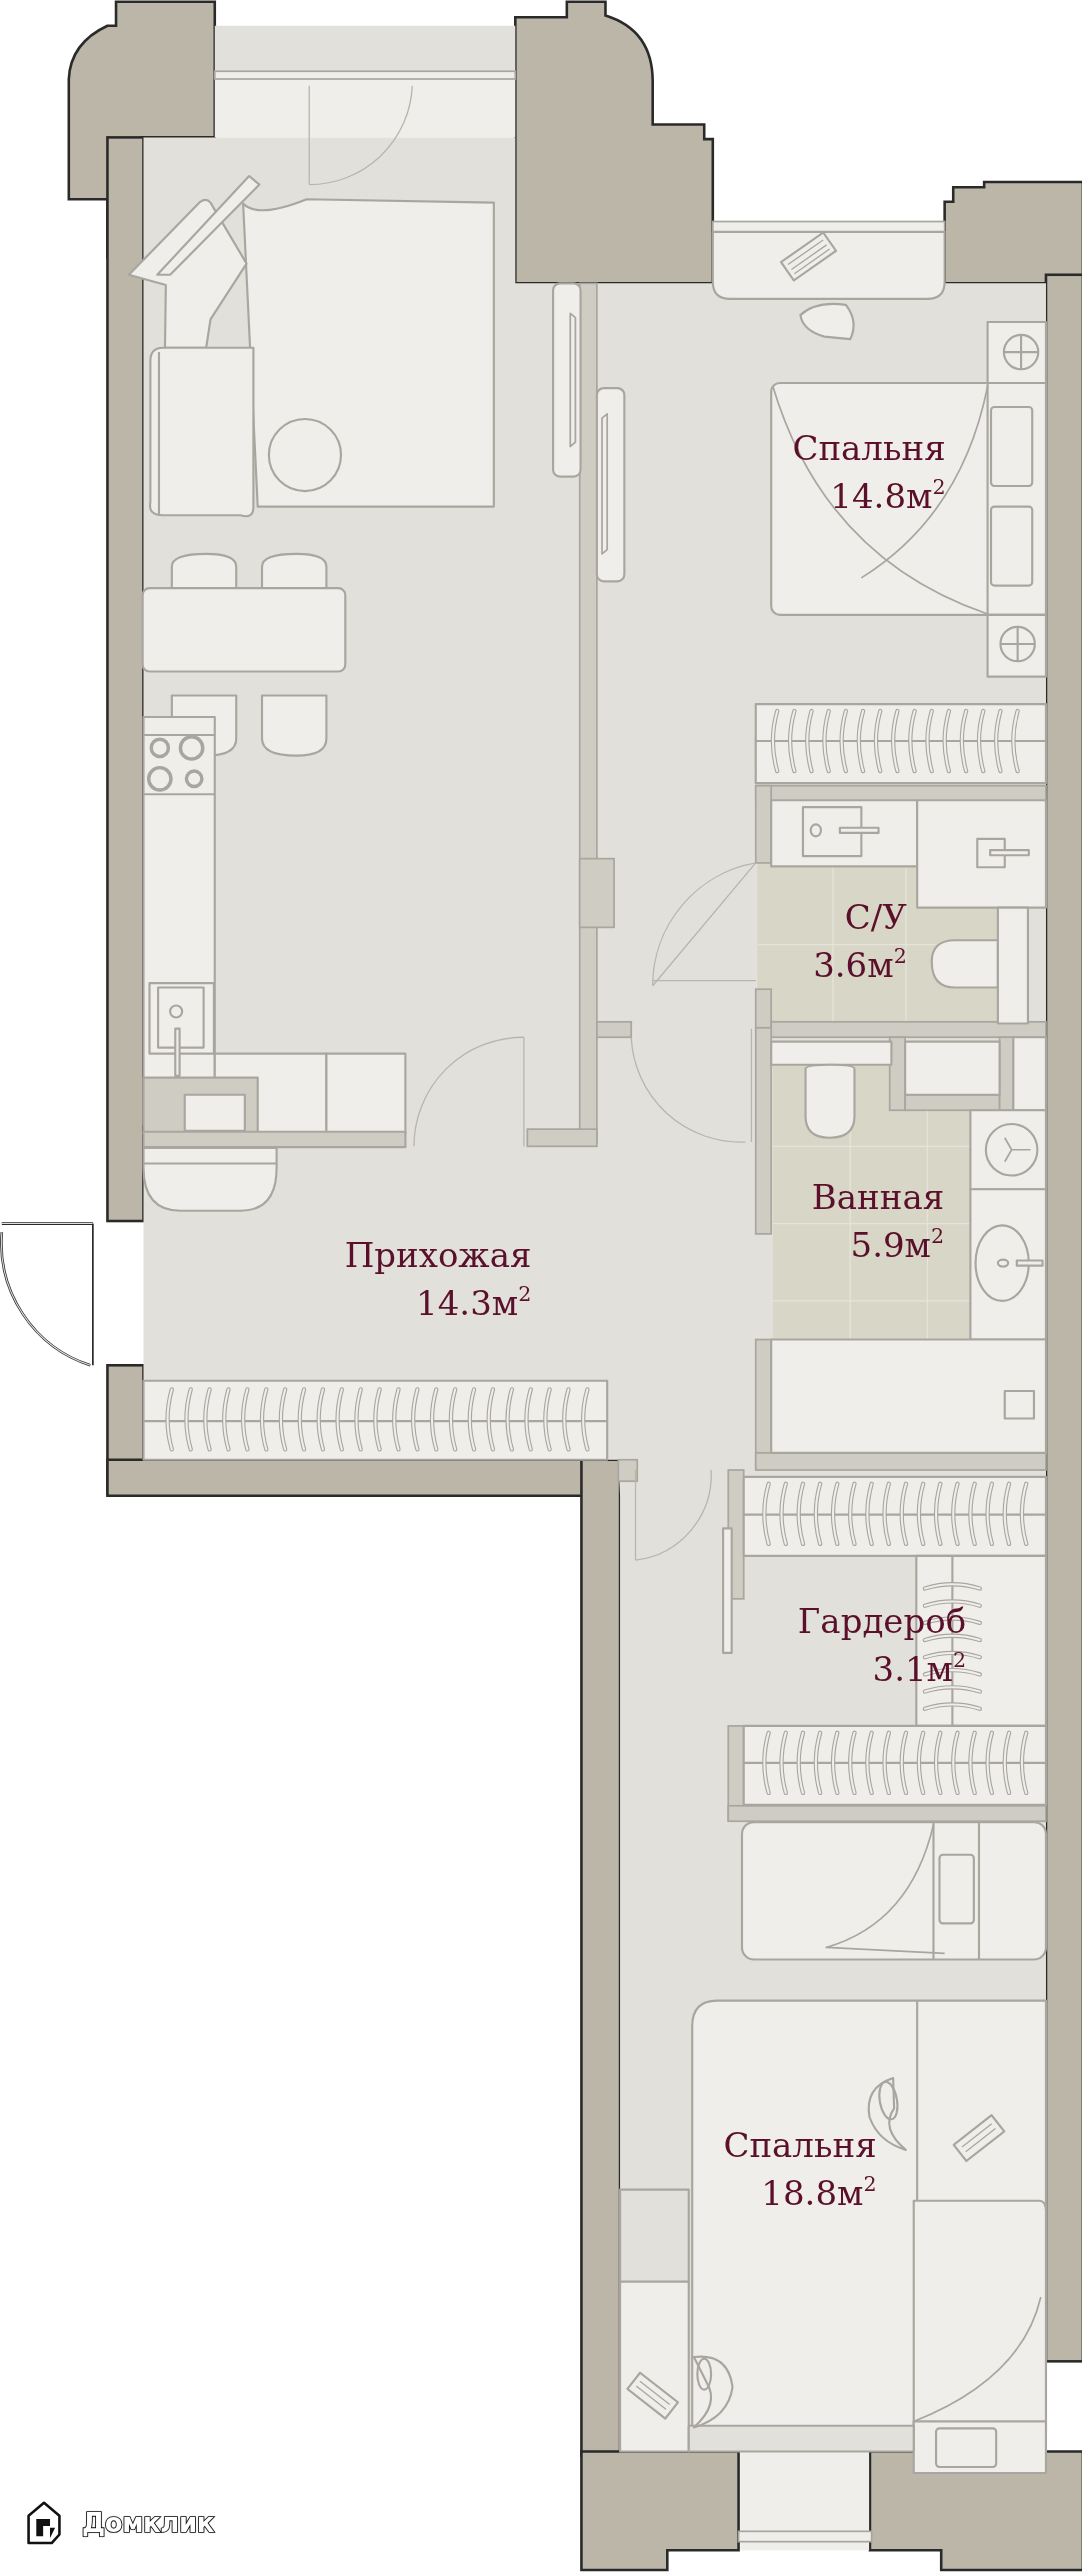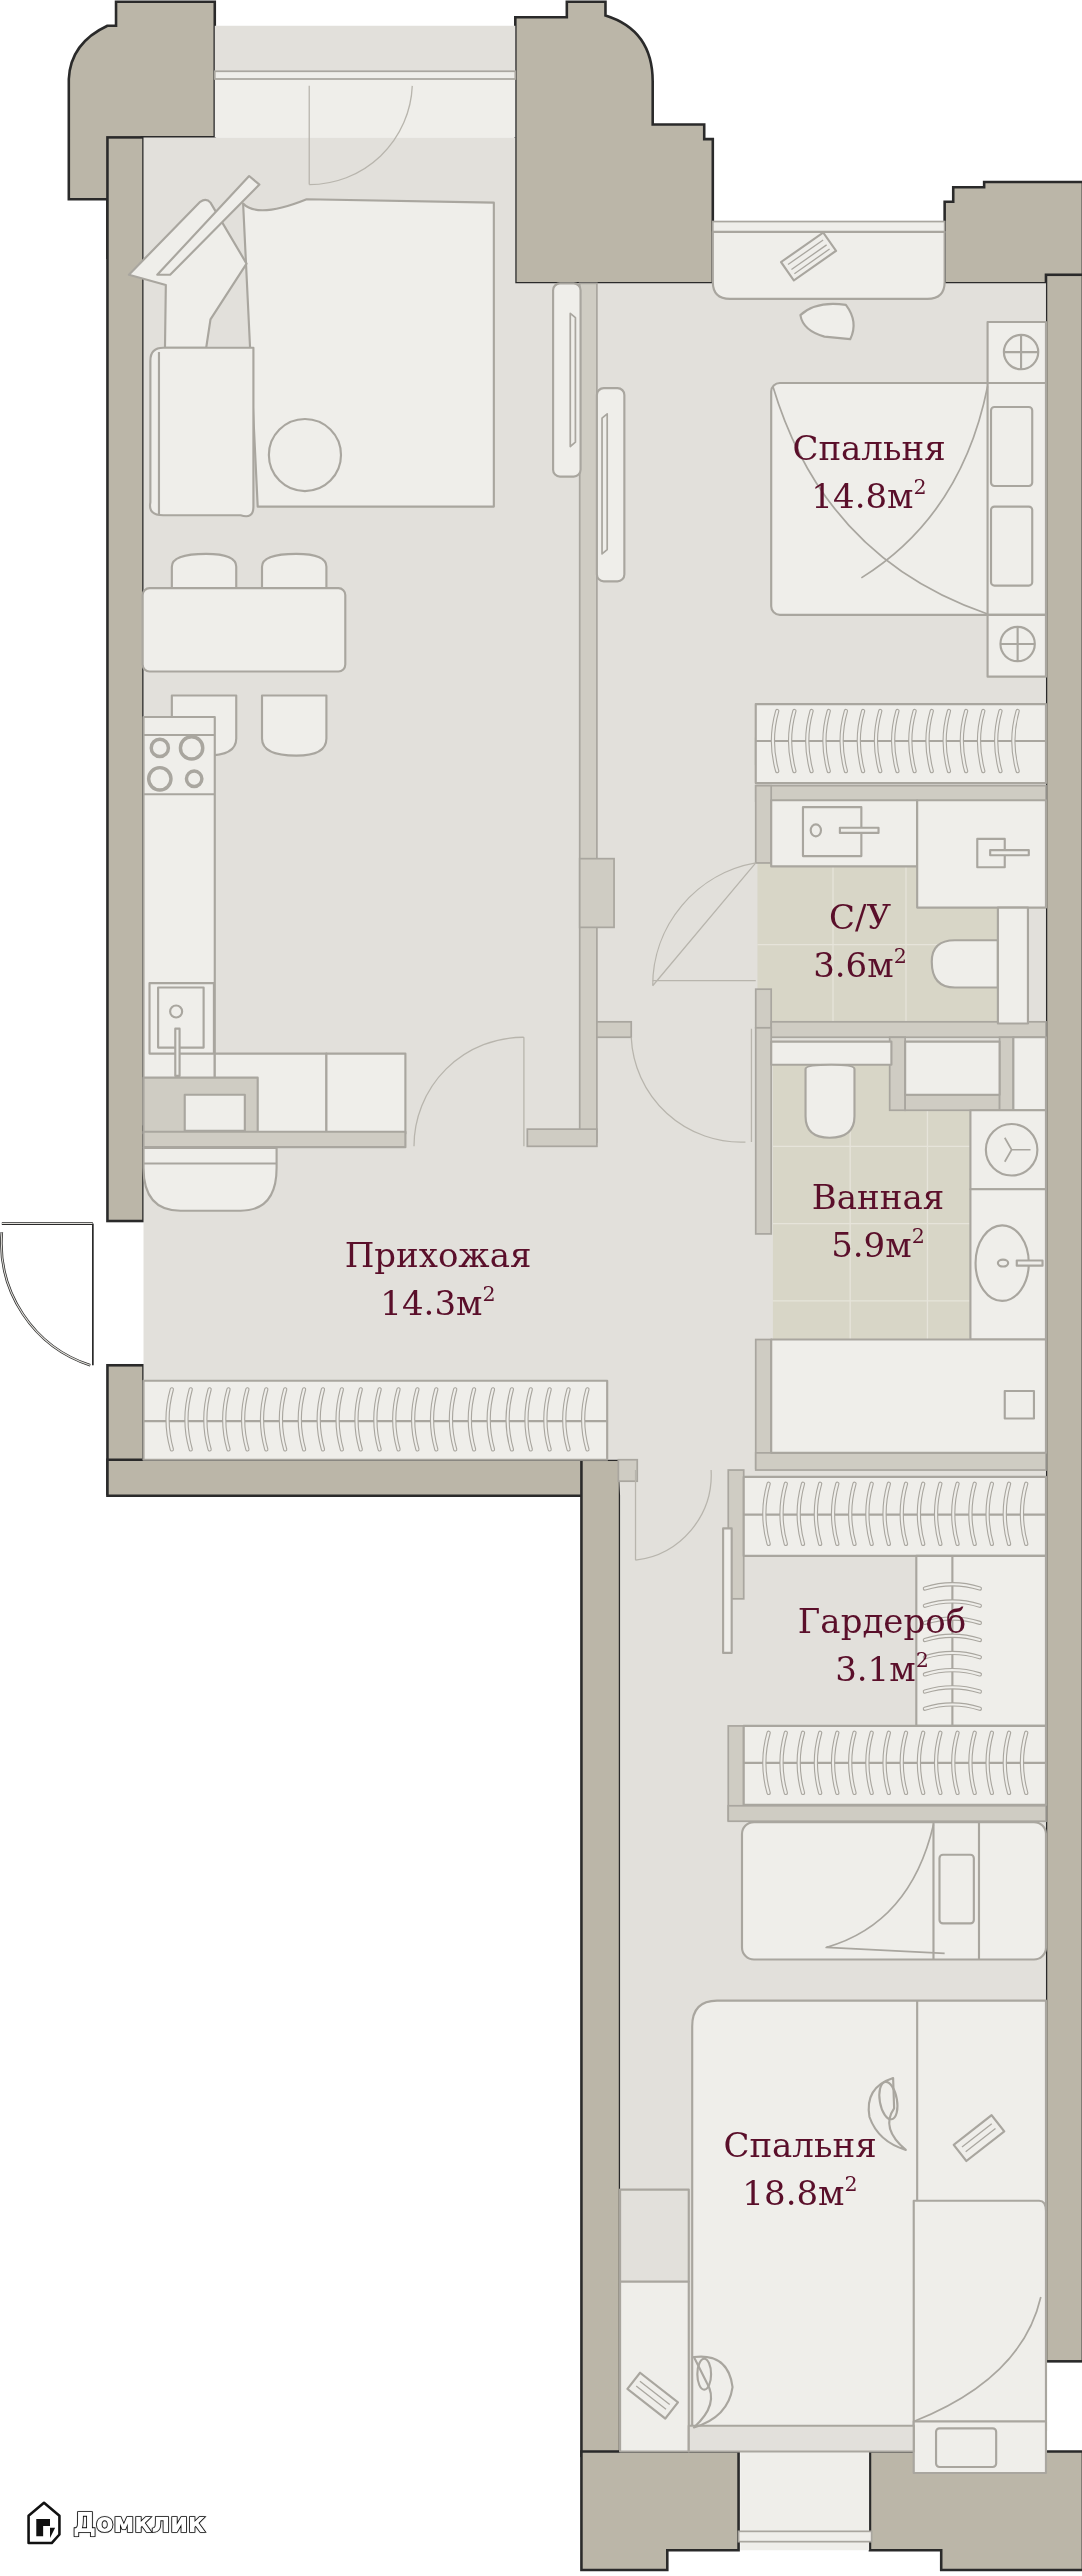--- a/index.html
+++ b/index.html
@@ -1,33 +1,33 @@
 <!DOCTYPE html>
 <html style="font-size:13.7px"><head>
 <meta charset="utf-8">
 <style>
   html, body { margin: 0; padding: 0; background: #ffffff; }
   body { width: 1083px; height: 2576px; position: relative; overflow: hidden; font-family: "DejaVu Serif", "Liberation Serif", serif; }
   #plan { position: absolute; left: 0; top: 0; width: 1083px; height: 2576px; }
   .room-label {
     position: absolute;
     transform: translate(-50%, 0);
-    text-align: center;
+    text-align: right;
     color: #5a0f2a;
     font-family: "DejaVu Serif", "Liberation Serif", serif;
     font-size: 34px;
     line-height: 48px;
     white-space: nowrap;
     cursor: pointer;
   }
   .room-label .name, .room-label .area { display: block; }
   .room-label .area sup { font-size: 20.6px; vertical-align: 13.7px; line-height: 0; }
   .logo {
     position: absolute; left: 26px; top: 2500px; height: 45px;
-    display: flex; align-items: center; gap: 11px; justify-content: flex-end;
+    display: flex; align-items: center; gap: 20px; justify-content: flex-end;
   }
   .logo .logo-text {
     font-family: "DejaVu Sans", "Liberation Sans", sans-serif;
     font-weight: bold; font-size: 26px; color: #ffffff;
     -webkit-text-stroke: 1.7px #111;
     paint-order: stroke fill;
     text-shadow: 0 0 1.7px #000;
     letter-spacing: -0.4px;
   }
 </style>

